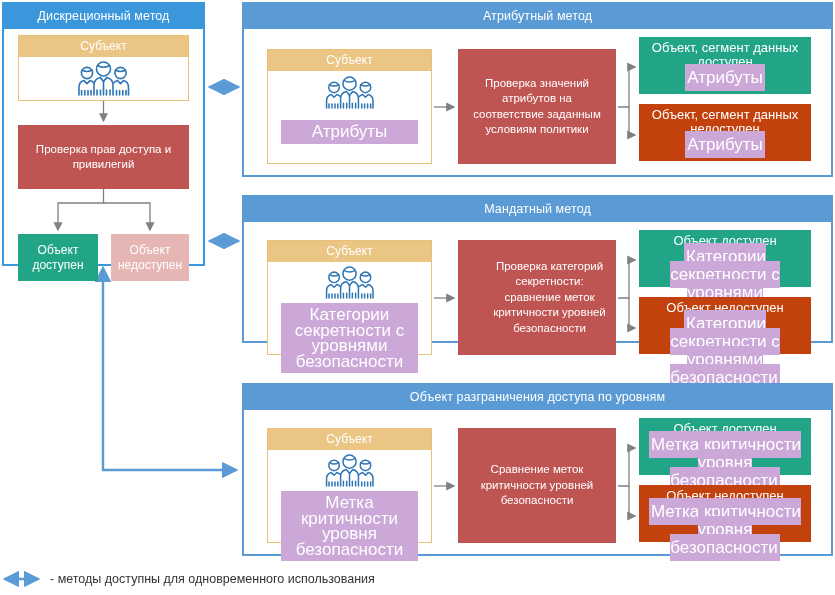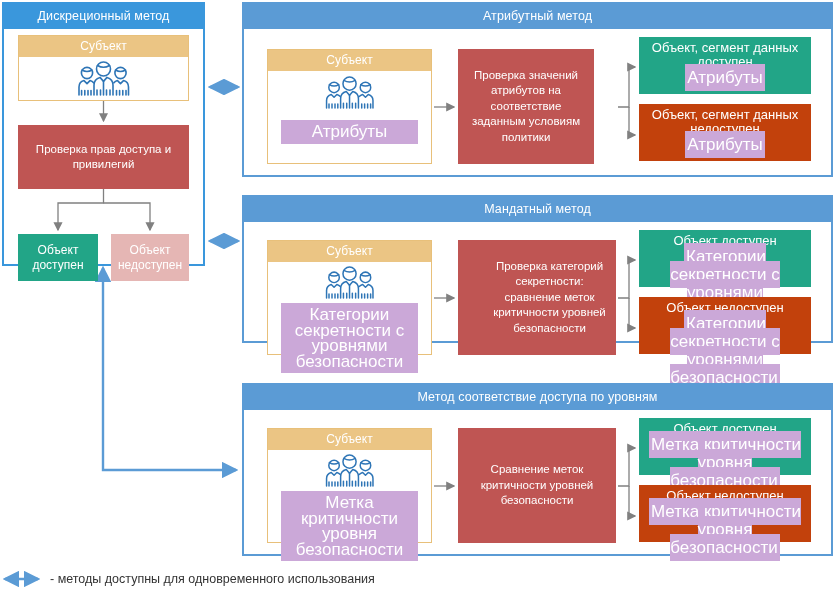--- a/index.html
+++ b/index.html
@@ -161,21 +161,21 @@
               <circle cx="48.5" cy="14" r="5.6"></circle>
               <path d="M43.5 11 q5 3 10 0"></path>
               <path d="M56.5 36 v-8 q0 -5 -5 -6.4 l-3 3 l-3 -3 q-2.3 .6 -3.6 2.2"></path>
               <path d="M44.5 36 v-4.4 M47.6 36 v-4.4 M50.8 36 v-4.4 M54 36 v-4.4"></path>
             </g>
           </svg>
         </div>
         <div class="attr-chip" style="top:70px;">Атрибуты</div>
       </div>
 
-      <div class="process" style="left:214px;top:20px;width:136px;height:115px;">Проверка значений атрибутов на соответствие заданным условиям политики</div>
+      <div class="process" style="left:214px;top:20px;width:158px;height:115px;">Проверка значений атрибутов на соответствие заданным условиям политики</div>
 
       <div class="result ok" style="left:395px;top:8px;width:172px;height:57px;">
         <span class="result-title">Объект, сегмент данных доступен</span>
         <span class="attr-chip">Атрибуты</span>
       </div>
 
       <div class="result no" style="left:395px;top:75px;width:172px;height:57px;">
         <span class="result-title">Объект, сегмент данных недоступен</span>
         <span class="attr-chip">Атрибуты</span>
       </div>
@@ -230,21 +230,21 @@
 
       <svg class="wires" style="width:587px;height:145px;" viewBox="0 0 587 145">
         <line x1="190" y1="76" x2="210" y2="76" stroke="#808080" stroke-width="1.3" marker-end="url(#gy-end)"></line>
         <path d="M374,76 H385 V38 h6" fill="none" stroke="#808080" stroke-width="1.3" marker-end="url(#gy-end)"></path>
         <path d="M385,76 V106 h6" fill="none" stroke="#808080" stroke-width="1.3" marker-end="url(#gy-end)"></path>
       </svg>
     </div>
   </div>
 
   <div class="panel" style="left:242px;top:383px;width:591px;height:173px;">
-    <div class="panel-head">Метод соответствие доступа по уровням</div>
+    <div class="panel-head">Объект разграничения доступа по уровням</div>
     <div class="panel-body">
 
       <div class="subject" style="left:23px;top:18px;width:165px;height:115px;">
         <div class="subject-title">Субъект</div>
         <div class="subject-figure" style="height:42px;">
           <svg width="60" height="38" viewBox="0 0 64 40">
             <g fill="none" stroke="#2e75b6" stroke-width="1.6" stroke-linecap="round" stroke-linejoin="round">
               <circle cx="31.5" cy="10" r="7"></circle>
               <path d="M25.5 6.5 q6 3.5 12 0"></path>
               <path d="M22 36 v-10 q0 -6 6 -7.6 l3.5 4 l3.5 -4 q6 1.6 6 7.6 v10"></path>

